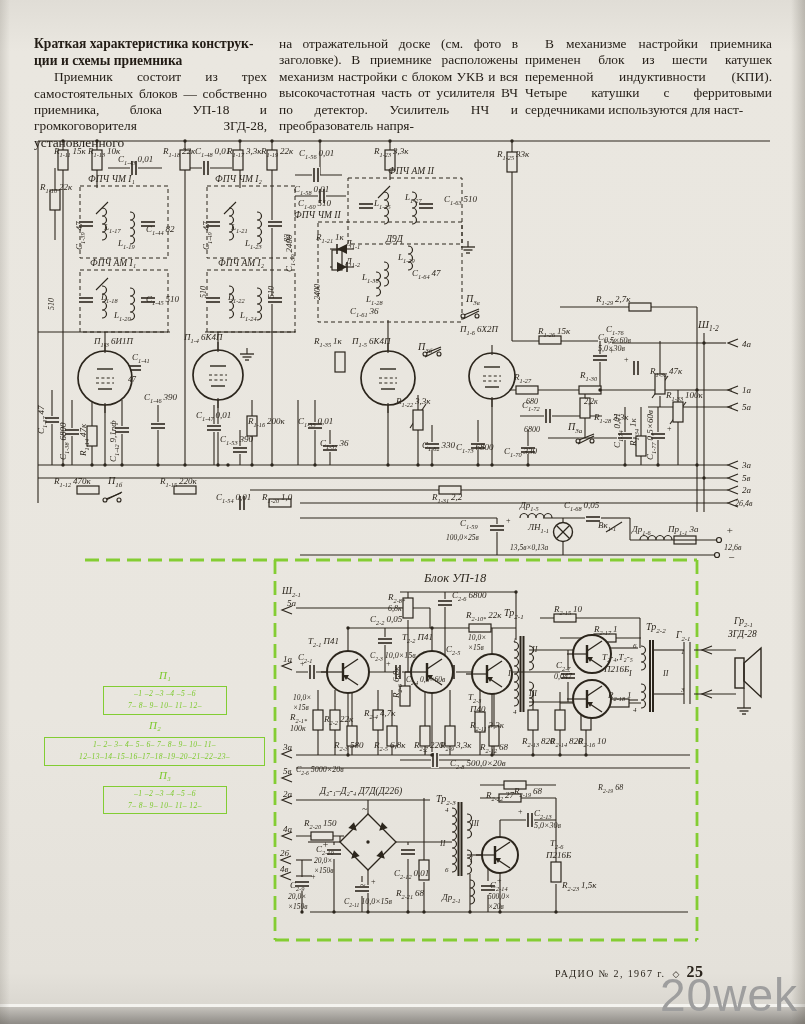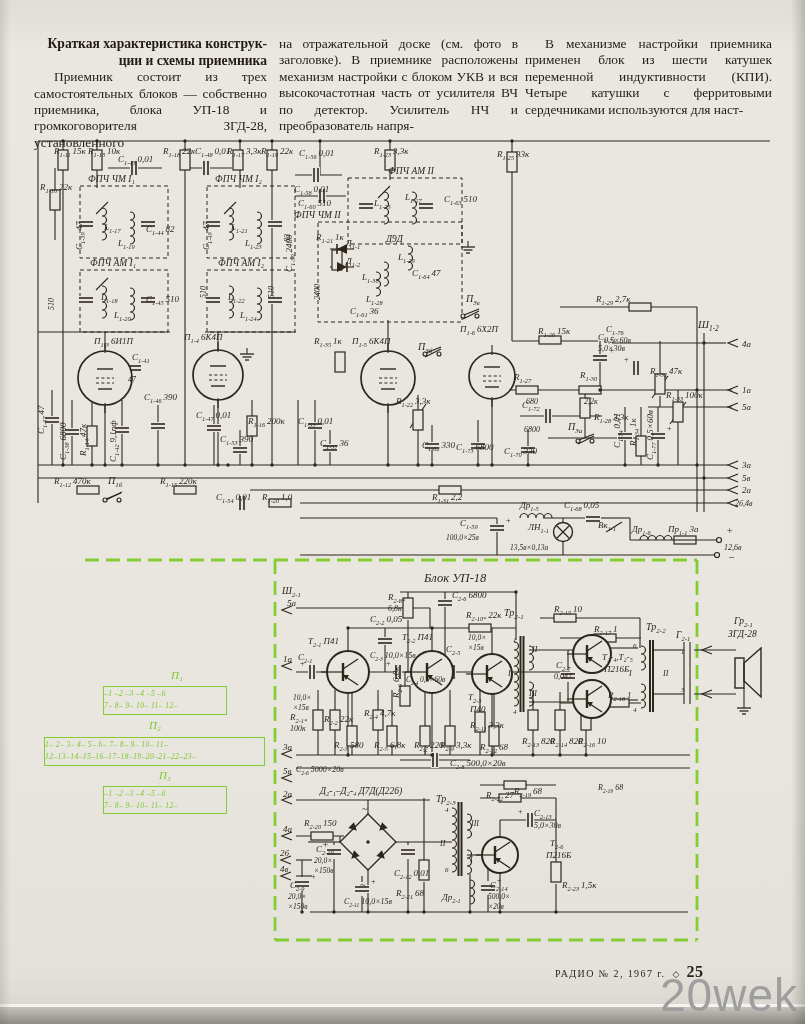--- a/index.html
+++ b/index.html
@@ -3,27 +3,27 @@
 <meta charset="utf-8">
 <style>
   html,body{margin:0;padding:0;background:#b5b3ac}
   #page{position:relative;width:805px;height:1024px;overflow:hidden;
     background:linear-gradient(180deg,#e0ddd6 0%,#eae7e0 5%,#e9e6df 70%,#e4e1da 95%,#d5d2cb 100%);
     font-family:"Liberation Serif","DejaVu Serif",serif;color:#241f17}
   .col{position:absolute;top:36px;font-size:13.4px;line-height:16.4px;text-align:justify;color:#221c15}
   #col1{left:34px;width:233px}
   #col2{left:279px;width:239px}
   #col3{left:525px;width:247px}
-  .heading{font-weight:bold;text-align:right;font-size:13.6px;line-height:16.6px;margin:0 0 2px 0}
+  .heading{font-weight:bold;text-align:left;font-size:13.6px;line-height:16.6px;margin:0 0 2px 0}
   .col p{margin:0}
   .indent{text-indent:20px}
   #schematic-svg{position:absolute;left:0;top:0}
   .gtext{position:absolute;color:#7cc92d;font-style:italic;text-align:center;line-height:1.25}
   .gbox{position:absolute;border:1.4px solid #82cd33;color:#7cc92d;font-style:italic;
-    font-size:7.6px;line-height:11.8px;letter-spacing:.4px;padding-top:1px;white-space:nowrap;overflow:hidden}
+    font-size:7.6px;line-height:11.8px;text-align:center;letter-spacing:.4px;padding-top:1px;white-space:nowrap;overflow:hidden}
   #footer{position:absolute;left:555px;top:963px;width:196px;white-space:nowrap;color:#2a241c}
   #footer .journal{font-size:10px;letter-spacing:1.4px}
   #footer .diamond{font-size:9px;padding:0 3px}
   #footer .pageno{font-size:16px;font-weight:bold;letter-spacing:.5px}
   #watermark{position:absolute;left:660px;top:968px;font-family:"Liberation Sans","DejaVu Sans",sans-serif;
     font-size:46px;color:#9e9e9e;letter-spacing:1px}
   .edge{position:absolute;pointer-events:none}
   #edge-right{right:0;top:0;width:14px;height:100%;background:linear-gradient(90deg,rgba(80,75,65,0),rgba(80,75,65,.28))}
   #edge-left{left:0;top:0;width:10px;height:100%;background:linear-gradient(270deg,rgba(80,75,65,0),rgba(80,75,65,.16))}
   #band-white{left:0;bottom:17px;width:100%;height:3px;background:#f4f3ef}
@@ -853,21 +853,21 @@
         <text x="681" y="654" font-size="7" fill="#2c261d" font-style="italic" font-family="&quot;Liberation Serif&quot;,&quot;DejaVu Serif&quot;,serif">1</text>
         <text x="681" y="692" font-size="7" fill="#2c261d" font-style="italic" font-family="&quot;Liberation Serif&quot;,&quot;DejaVu Serif&quot;,serif">3</text>
         <text x="445" y="812" font-size="7" fill="#2c261d" font-style="italic" font-family="&quot;Liberation Serif&quot;,&quot;DejaVu Serif&quot;,serif">4</text>
         <text x="445" y="872" font-size="7" fill="#2c261d" font-style="italic" font-family="&quot;Liberation Serif&quot;,&quot;DejaVu Serif&quot;,serif">6</text>
         <text x="362" y="812" font-size="10" fill="#2c261d" font-style="italic" font-family="&quot;Liberation Serif&quot;,&quot;DejaVu Serif&quot;,serif">~</text>
         <text x="360" y="888" font-size="10" fill="#2c261d" font-style="italic" font-family="&quot;Liberation Serif&quot;,&quot;DejaVu Serif&quot;,serif">~</text>
         <text x="322" y="848" font-size="10" fill="#2c261d" font-style="italic" font-family="&quot;Liberation Serif&quot;,&quot;DejaVu Serif&quot;,serif">+</text>
       </g>
     </svg>
 
-  <div class="gtext" style="left:132px;top:669px;width:90px;font-size:11px">П₁</div>
+  <div class="gtext" style="left:120px;top:669px;width:90px;font-size:11px">П₁</div>
   <div class="gbox" style="left:103px;top:686px;width:122px;height:26px">
     <div>–1  –2  –3  –4  –5  –6</div>
     <div>7–  8–  9– 10– 11– 12–</div>
   </div>
   <div class="gtext" style="left:110px;top:719px;width:90px;font-size:11px">П₂</div>
   <div class="gbox" style="left:44px;top:737px;width:219px;height:26px">
     <div>1– 2– 3– 4– 5– 6– 7– 8– 9– 10– 11–</div>
     <div>12–13–14–15–16–17–18–19–20–21–22–23–</div>
   </div>
   <div class="gtext" style="left:120px;top:769px;width:90px;font-size:11px">П₃</div>

